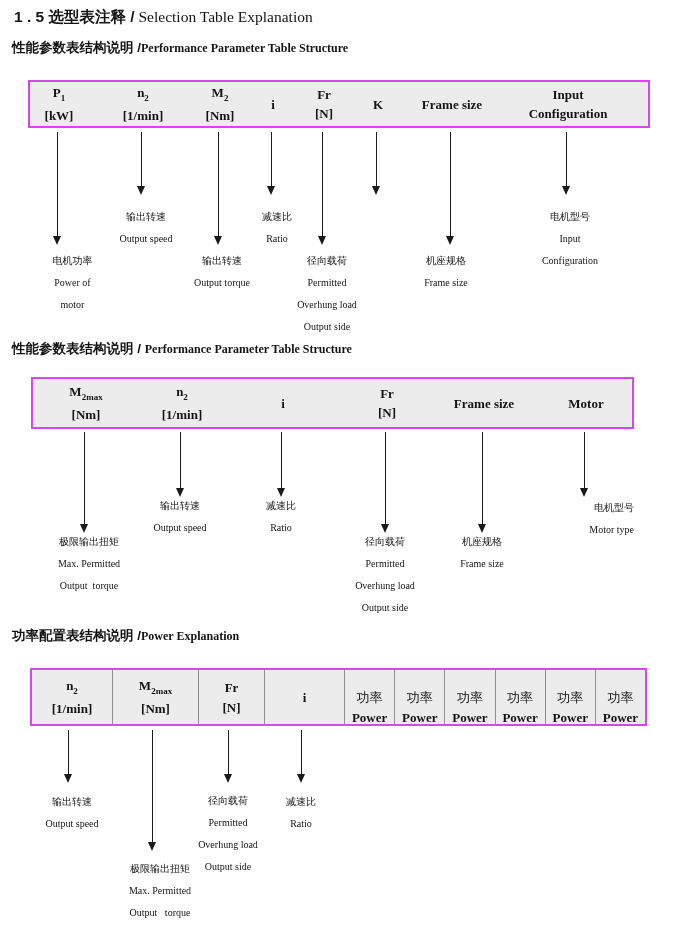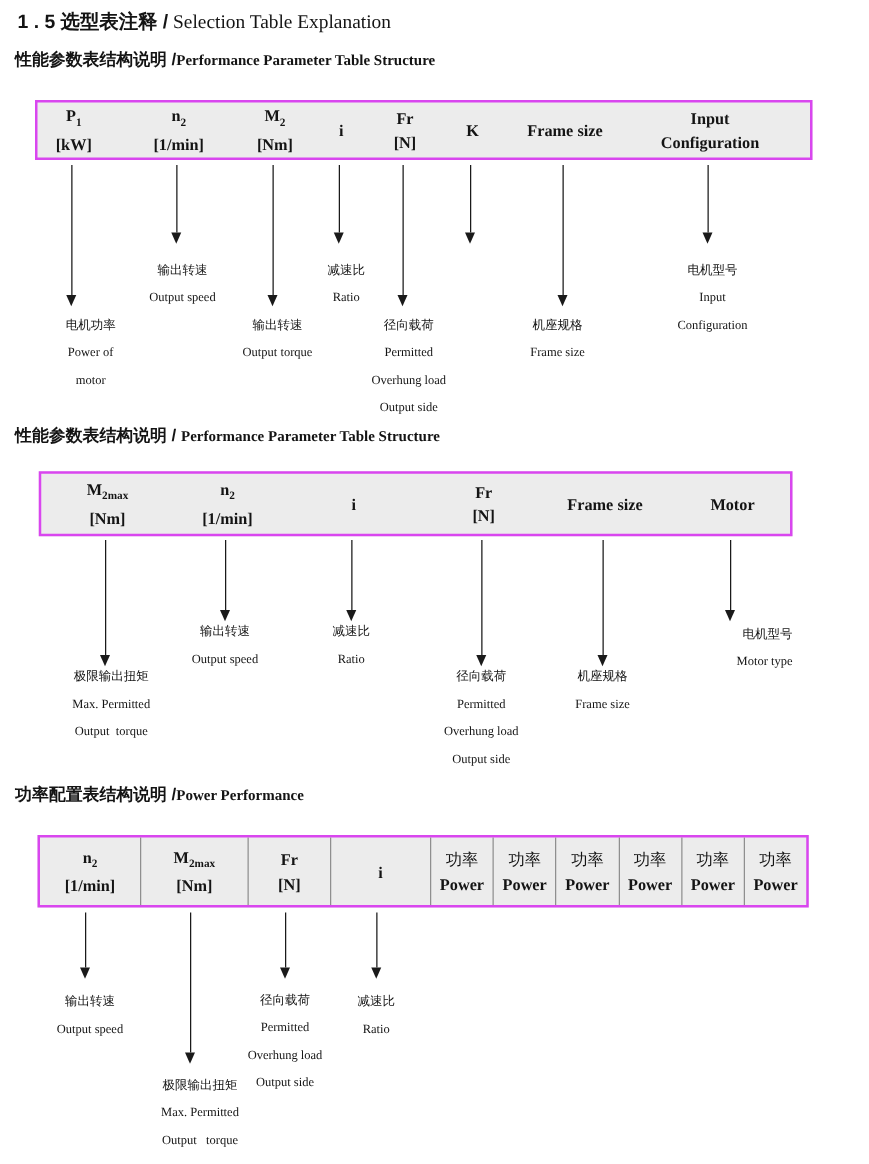--- a/index.html
+++ b/index.html
@@ -11,21 +11,21 @@
   .sec-h{position:absolute;font-weight:bold;font-size:13.5px;white-space:nowrap;}
   .sec-h .en{font-family:Liberation Serif, serif;font-size:12px;}
   .tbl{position:absolute;background:#ececec;border:2px solid #d946ef;box-sizing:border-box;}
   .tcol{position:absolute;top:0;height:100%;display:flex;flex-direction:column;justify-content:center;
         align-items:center;gap:6px;font-family:"Liberation Serif",serif;font-weight:bold;
         font-size:13px;line-height:13px;text-align:center;}
   sub{font-size:9px;line-height:9px;}
   .t3{display:flex;}
   .t3cell{box-sizing:border-box;display:flex;flex-direction:column;justify-content:center;align-items:center;
           gap:7px;font-family:"Liberation Serif",serif;font-weight:bold;font-size:13px;line-height:13px;}
-  .t3cell.power{flex:1 1 0;}
+  .t3cell.power{flex:1 1 0;justify-content:flex-end;}
   .t3cell + .t3cell{border-left:1px solid #8f8f8f;}
   .t3cell .zh{font-family:"Liberation Sans",sans-serif;font-weight:normal;font-size:13px;}
   .arrow{position:absolute;width:1px;background:#1a1a1a;}
   .arrow::after{content:"";position:absolute;left:-4px;bottom:-9px;width:0;height:0;
                 border-left:4.5px solid transparent;border-right:4.5px solid transparent;
                 border-top:9px solid #1a1a1a;}
   .callout{position:absolute;text-align:center;font-size:10px;line-height:22px;}
   .callout .zh{font-family:"Liberation Sans",sans-serif;}
   .callout .en{font-family:"Liberation Serif",serif;white-space:pre-wrap;}
   .callout.left{text-align:center;}
@@ -174,21 +174,21 @@
   <div class="callout" style="left:432px;top:531px;width:100px;">
     <div class="zh">机座规格</div>
     <div class="en">Frame size</div>
   </div>
   <div class="callout" style="left:534px;top:497px;width:100px;text-align:right;">
     <div class="zh">电机型号</div>
     <div class="en">Motor type</div>
   </div>
 
   <div class="sec-h" style="left:12px;top:627px;">
-    <span class="zh">功率配置表结构说明 /</span><span class="en">Power Performance</span>
+    <span class="zh">功率配置表结构说明 /</span><span class="en">Power Explanation</span>
   </div>
 
   <div class="tbl t3" style="left:30px;top:668px;width:617px;height:58px;">
     <div class="t3cell" style="width:80px;">
       <div><span>n</span><sub>2</sub></div>
       <div>[1/min]</div>
     </div>
     <div class="t3cell" style="width:86px;">
       <div><span>M</span><sub>2max</sub></div>
       <div>[Nm]</div>

